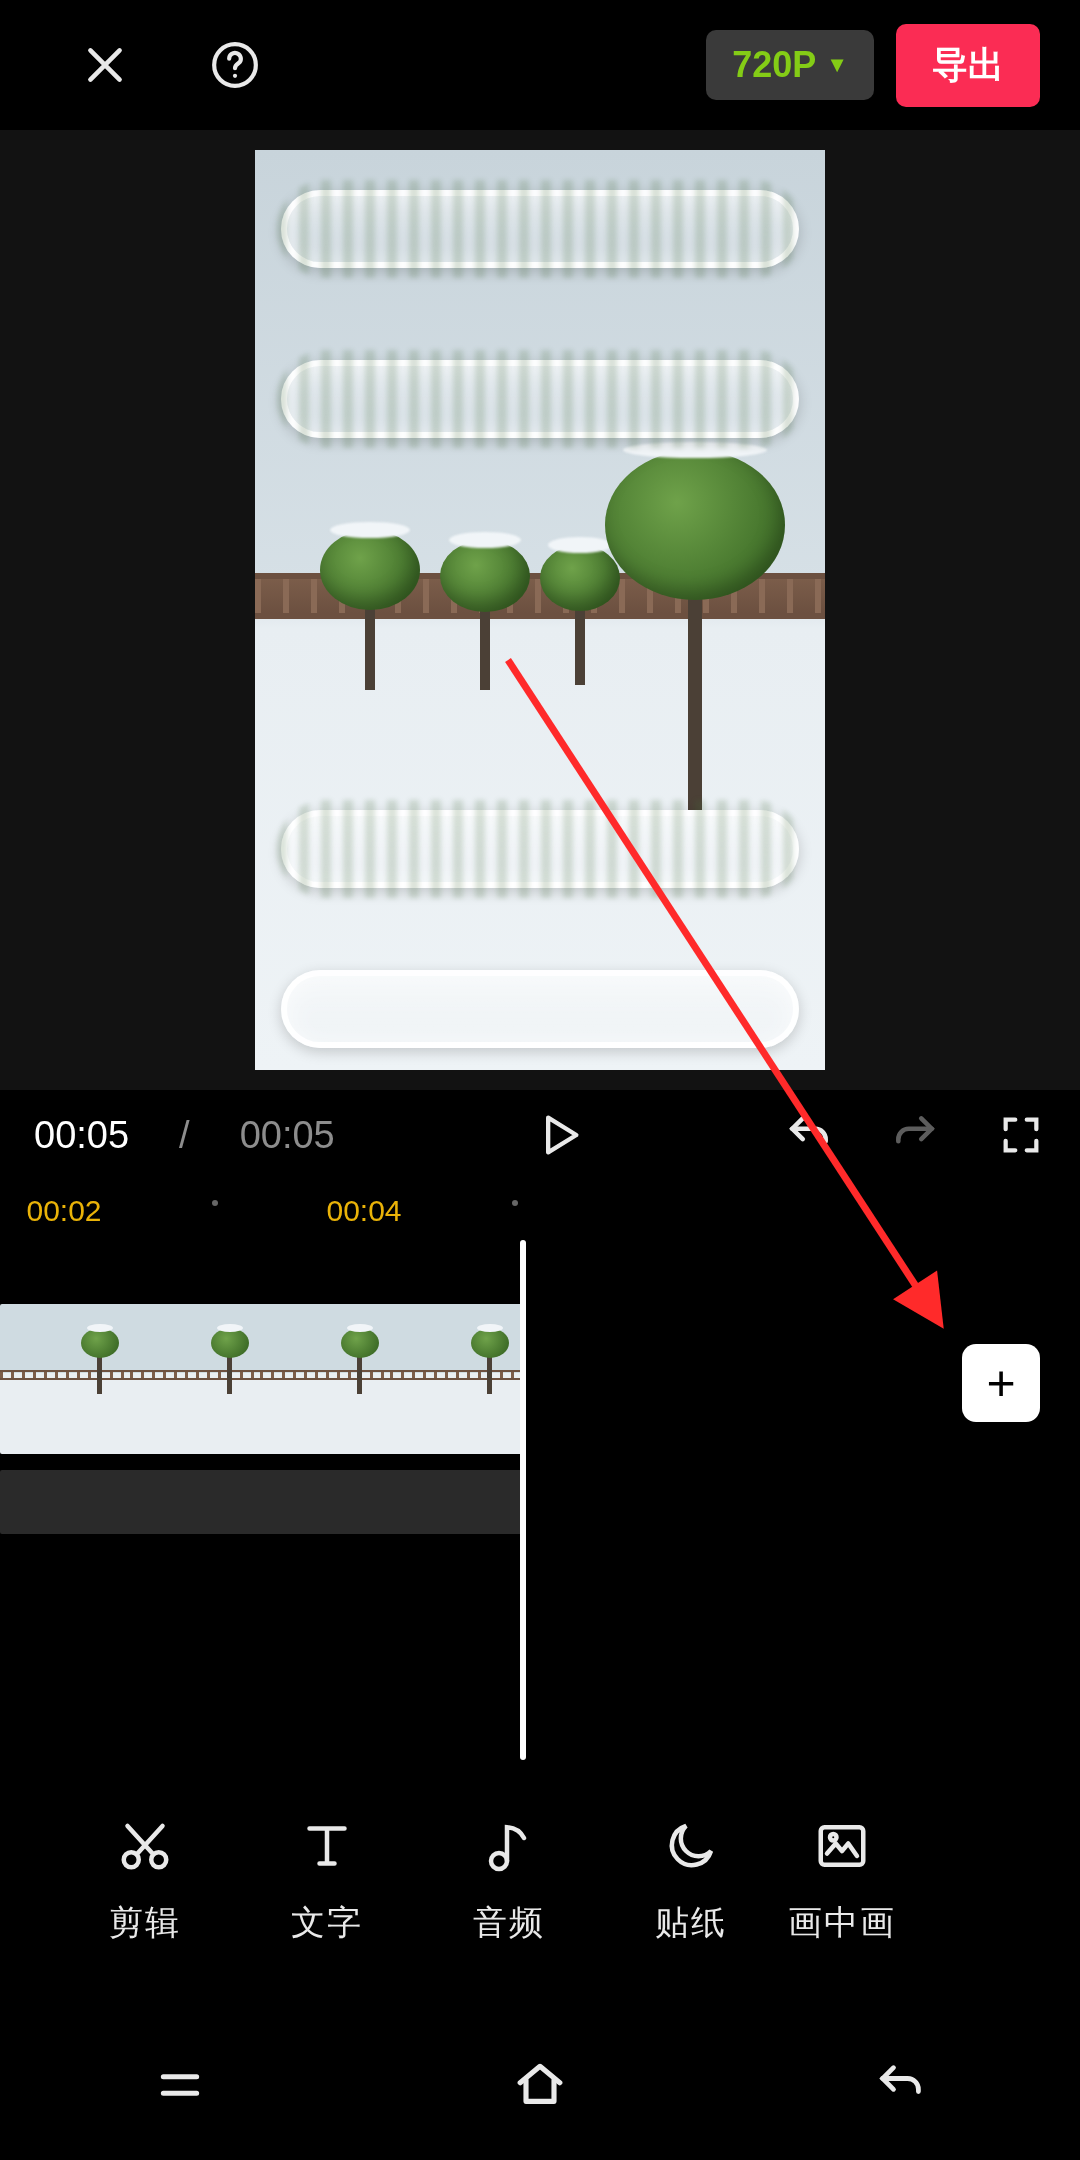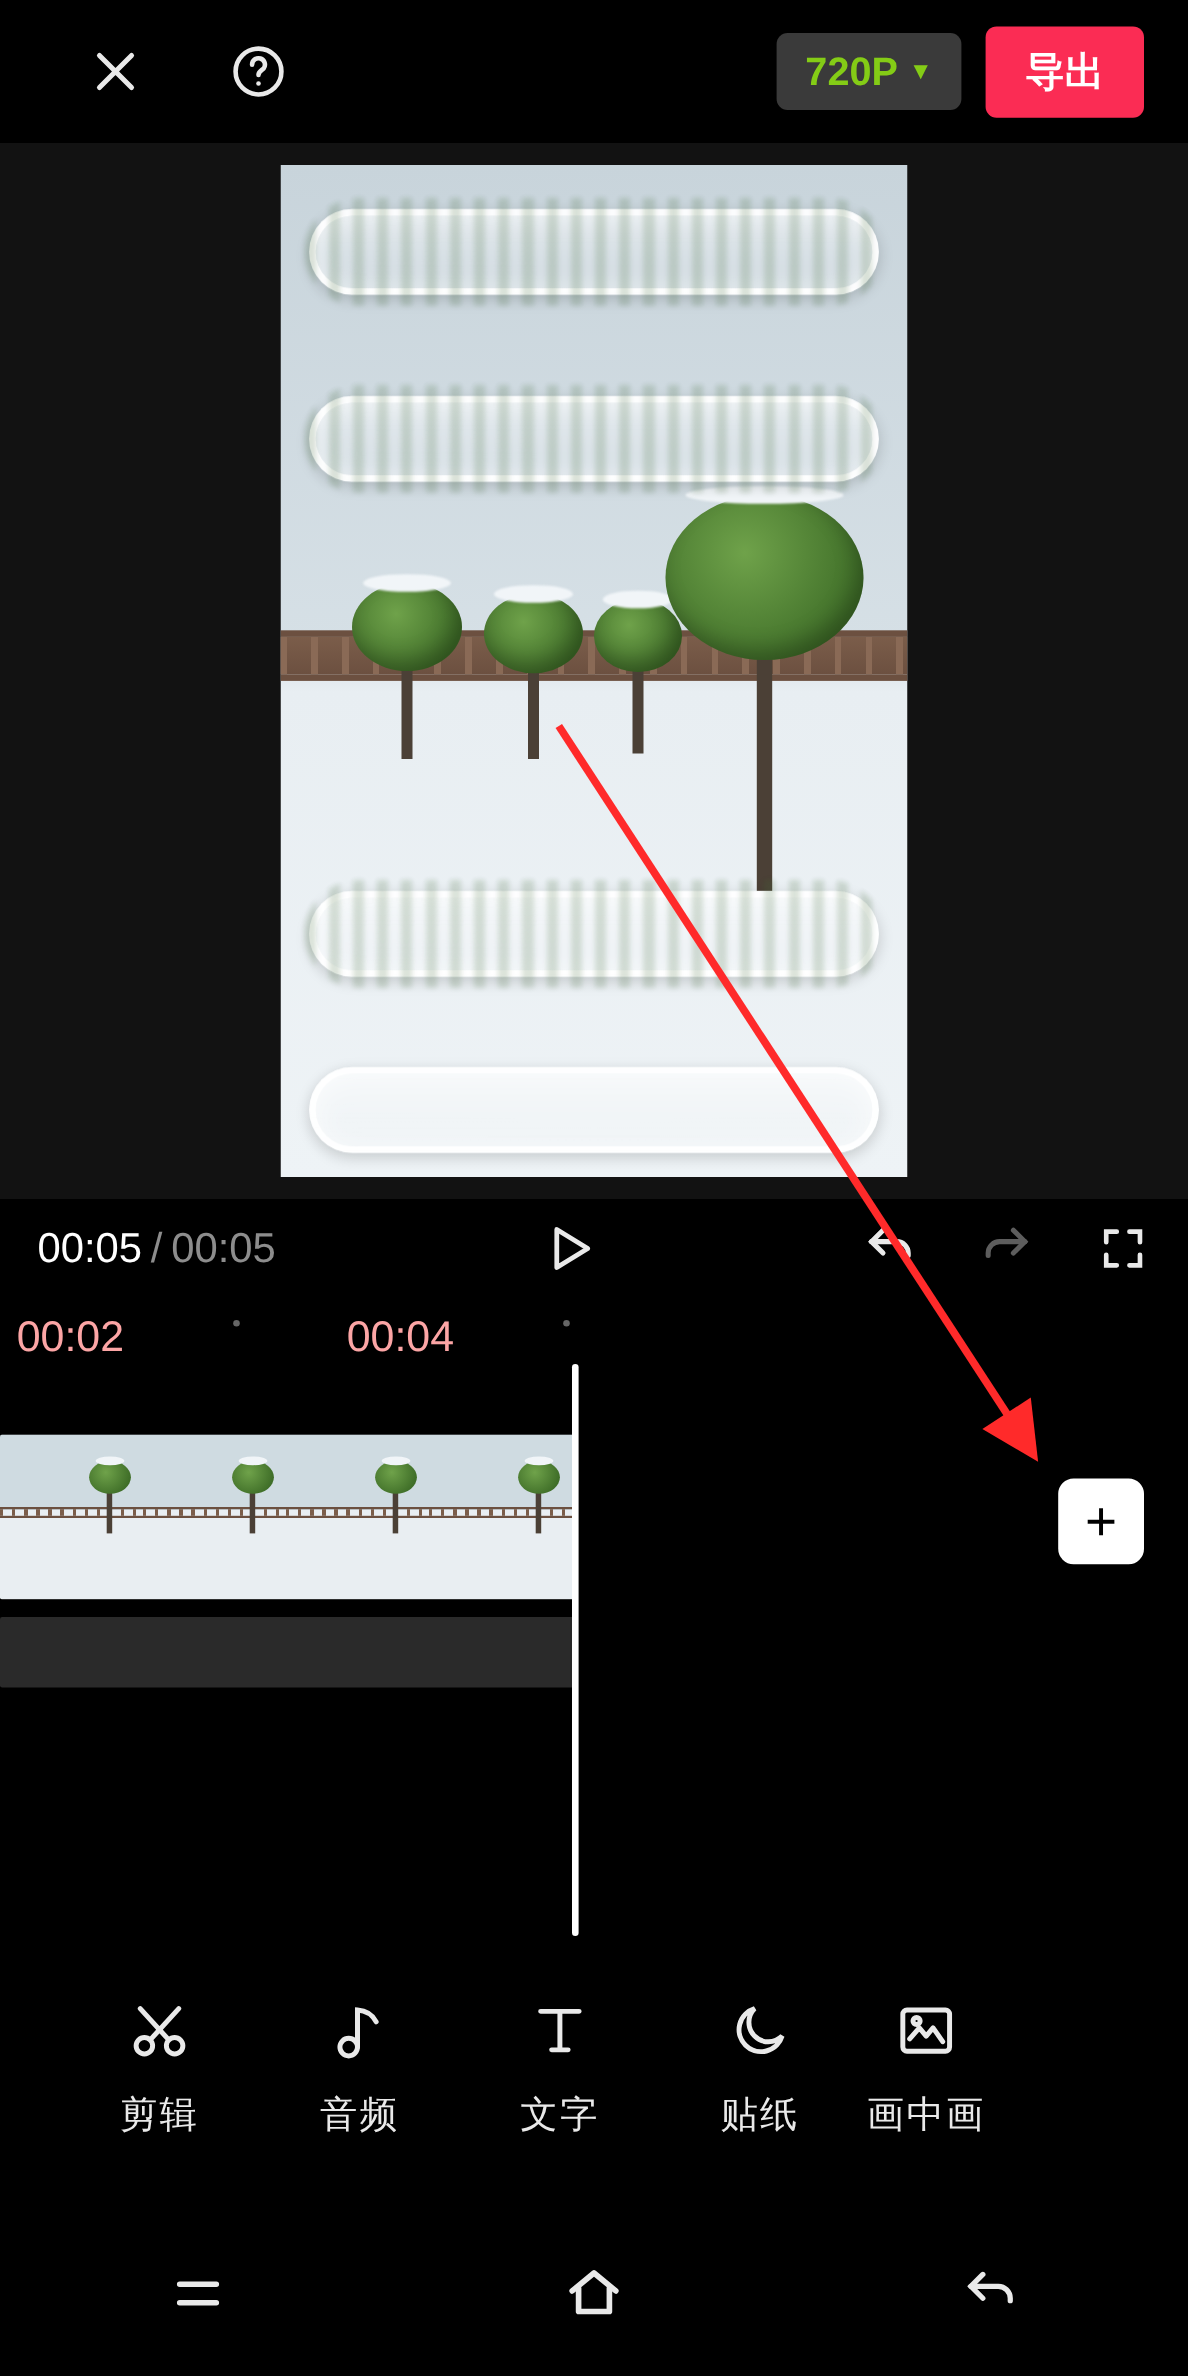--- a/index.html
+++ b/index.html
@@ -36,32 +36,32 @@
     .tree.sm3 .crown{ width:80px; height:66px; left:5px; top:0; }
     
     .glass{ position:absolute; left:26px; right:26px; height:78px; border-radius:44px; border:6px solid rgba(255,255,255,.92); box-shadow:0 4px 14px rgba(0,0,0,.18), inset 0 0 24px rgba(255,255,255,.6); background:linear-gradient(rgba(255,255,255,.45), rgba(255,255,255,.1)); backdrop-filter:blur(1px); }
     .glass.smudge::before{ content:""; position:absolute; inset:-16px -10px; border-radius:60px; background:repeating-linear-gradient(90deg, rgba(70,110,60,.35) 0 10px, rgba(0,0,0,0) 10px 22px); filter:blur(2.5px); opacity:.55; }
     .g1{ top:40px; }
     .g2{ top:210px; }
     .g3{ top:660px; }
     .g4{ top:820px; }
     
     .controls{ position:absolute; top:1090px; left:0; right:0; height:90px; display:flex; align-items:center; padding:0 34px; }
-    .timecode{ font-size:38px; display:flex; align-items:baseline; }
+    .timecode{ font-size:38px; display:flex; align-items:baseline;gap:42px; }
     .timecode .cur{ color:#fff; }
     .timecode .sep{ color:#8d8d8d; margin:0 8px; }
     .timecode .tot{ color:#8d8d8d; }
     .controls .mid{ flex:1; display:flex; justify-content:center; }
     .controls .right{ display:flex; align-items:center; gap:56px; }
     .play{ width:52px; height:52px; }
     .undo,.redo,.fs{ width:50px; height:50px; display:flex; align-items:center; justify-content:center; }
     .redo{ opacity:.4; }
     
     .timeline{ position:absolute; top:1180px; left:0; right:0; bottom:420px; background:#000; }
-    .ruler{ height:60px; position:relative; color:#fca5a5; font-size:39px;padding-left:16px; }
+    .ruler{ height:60px; position:relative; color:#eab308; font-size:30px;padding-left:16px; }
     .ruler .lbl{ position:absolute; top:14px; transform:translateX(-50%); }
     .ruler .dot{ position:absolute; top:20px; width:6px; height:6px; border-radius:50%; background:#666; transform:translateX(-50%); }
     .track-wrap{ position:relative; height:520px; }
     .playhead{ position:absolute; left:520px; top:0; width:6px; height:100%; background:#fff; border-radius:3px; z-index:10; }
     .clip{ position:absolute; left:0; top:64px; height:150px; width:522px; display:flex; overflow:hidden; border-radius:2px; }
     .thumb{ flex:0 0 130px; height:100%; position:relative; background:linear-gradient(#cfdbe1 0 46%, #e9eef2 46% 100%); overflow:hidden; }
     .thumb .tfence{ position:absolute; top:44%; left:0; right:0; height:10px; background:repeating-linear-gradient(90deg,#7b5d4a 0 3px, rgba(0,0,0,0) 3px 11px); border-top:2px solid #6c5040; border-bottom:2px solid #6c5040; }
     .thumb .ttree{ position:absolute; left:62%; top:16%; width:38px; height:66px; }
     .thumb .ttree .tt{ position:absolute; bottom:0; left:50%; width:5px; margin-left:-2.5px; height:46px; background:#4b4036; }
     .thumb .ttree .tc{ position:absolute; top:0; left:0; width:38px; height:30px; border-radius:50%; background:radial-gradient(circle at 40% 35%, #6fa24a, #3f6e28 75%); }
@@ -228,33 +228,33 @@
           <circle cx="6.5" cy="17.5" r="3"></circle>
           <circle cx="17.5" cy="17.5" r="3"></circle>
           <path d="M8.7 15.3L19 4M15.3 15.3L5 4"></path>
         </svg>
     </div>
     <div class="lb">剪辑</div>
   </div>
   <div class="tool">
     <div class="ic">
       <svg viewBox="0 0 24 24" width="60" height="60" stroke="#e9e9e9" stroke-width="1.8" fill="none" stroke-linecap="round">
+          <path d="M5 5h14M12 5v14M9 19h6"></path>
+        </svg>
+    </div>
+    <div class="lb">文字</div>
+  </div>
+  <div class="tool">
+    <div class="ic">
+      <svg viewBox="0 0 24 24" width="60" height="60" stroke="#e9e9e9" stroke-width="1.8" fill="none" stroke-linecap="round">
           <circle cx="8" cy="18" r="3.2"></circle>
           <path d="M11.2 18V4.5c3 .2 5.5 1.8 6.8 4.3"></path>
         </svg>
     </div>
     <div class="lb">音频</div>
-  </div>
-  <div class="tool">
-    <div class="ic">
-      <svg viewBox="0 0 24 24" width="60" height="60" stroke="#e9e9e9" stroke-width="1.8" fill="none" stroke-linecap="round">
-          <path d="M5 5h14M12 5v14M9 19h6"></path>
-        </svg>
-    </div>
-    <div class="lb">文字</div>
   </div>
   <div class="tool">
     <div class="ic">
       <svg viewBox="0 0 24 24" width="60" height="60" stroke="#e9e9e9" stroke-width="1.8" fill="none" stroke-linecap="round">
           <path d="M20 14a8 8 0 11-10-10 7 7 0 0010 10z"></path>
         </svg>
     </div>
     <div class="lb">贴纸</div>
   </div>
   <div class="tool">

